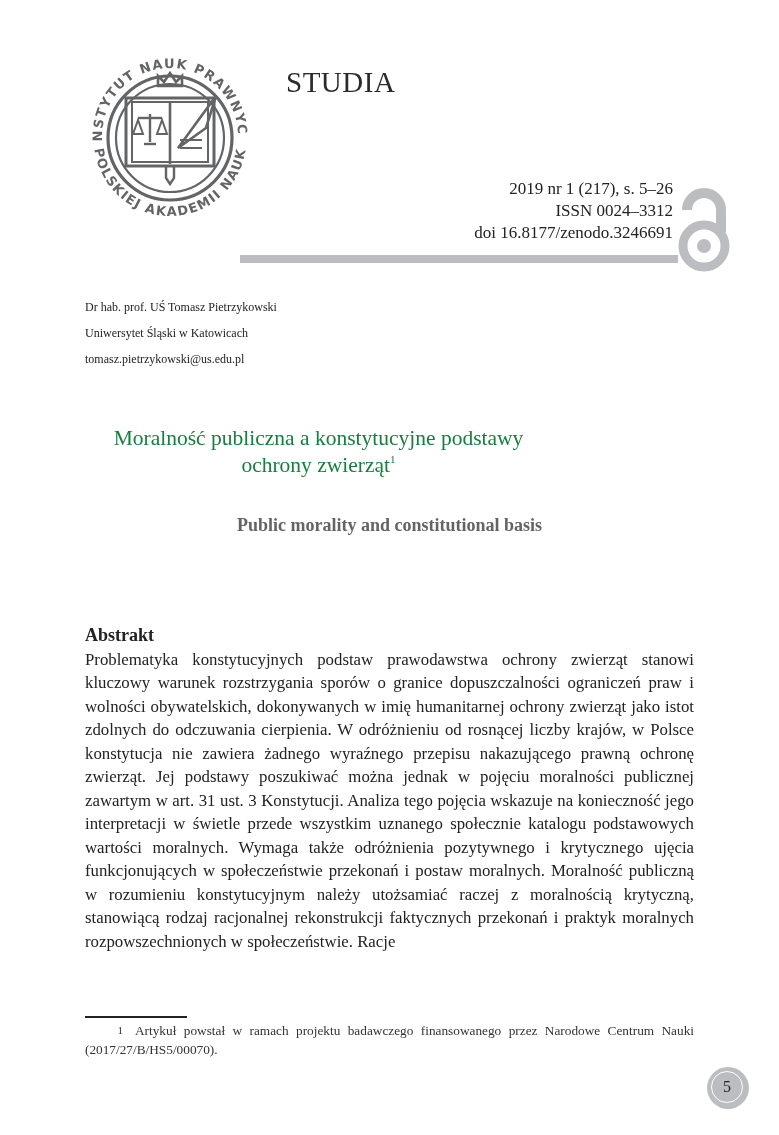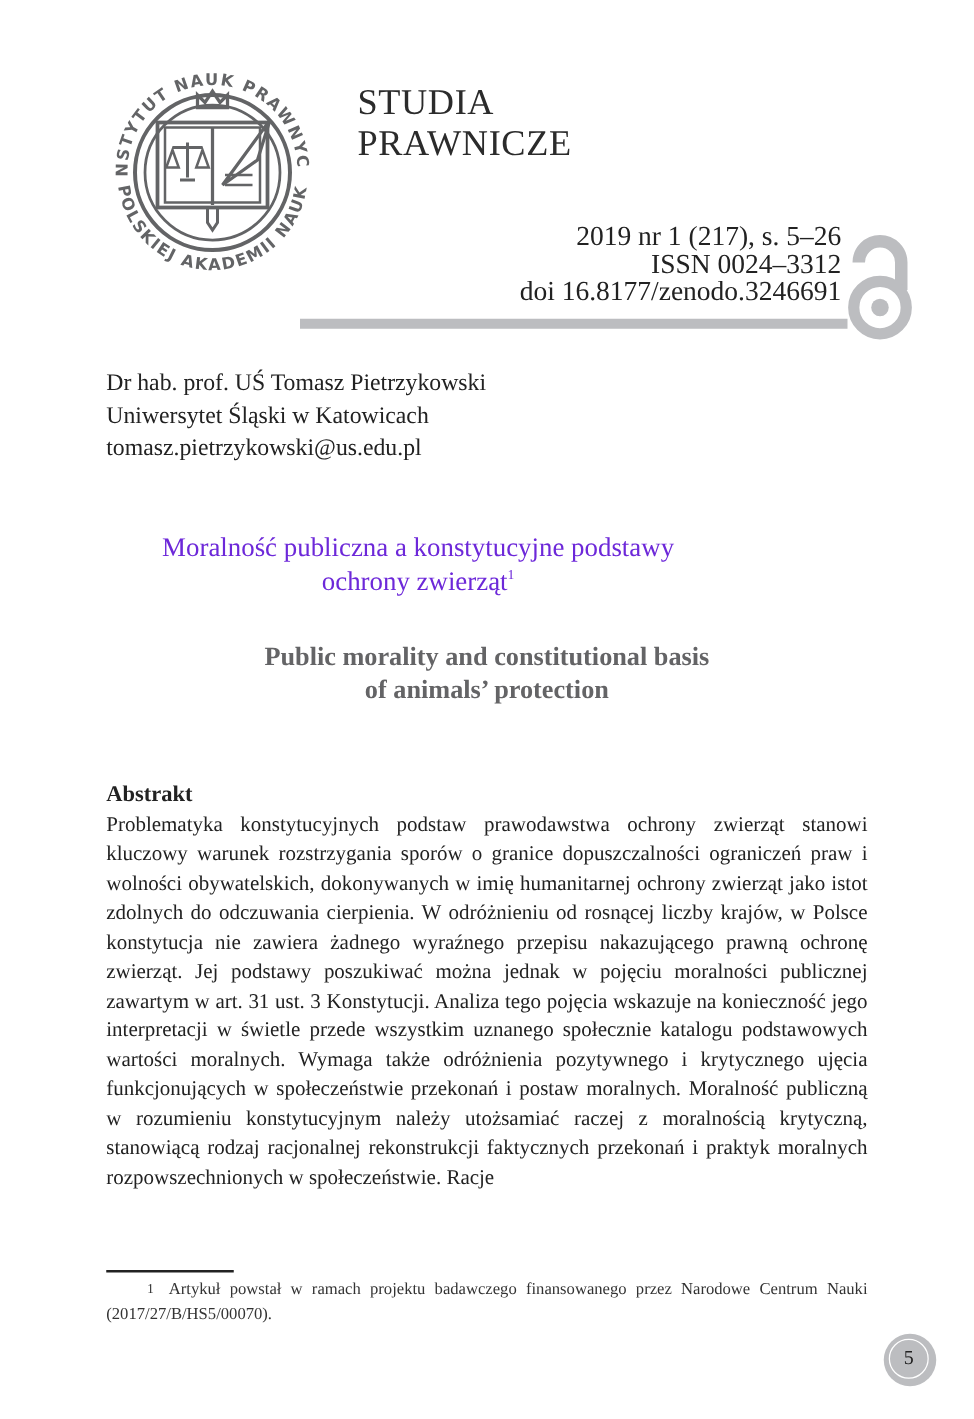--- a/index.html
+++ b/index.html
@@ -2,28 +2,28 @@
 <html><head>
 <meta charset="utf-8">
 <style>
   html, body { margin:0; padding:0; background:#ffffff; }
   body { width:779px; height:1135px; position:relative; overflow:hidden;
          font-family:"Liberation Serif","DejaVu Serif",serif; color:#231f20; }
   .abs { position:absolute; }
   #logo { left:78px; top:36px; width:184px; height:198px; }
   #journal-title { left:286px; top:66px; font-size:29px; line-height:33px; letter-spacing:0.5px; color:#2b2b2b; }
   #journal-title div { white-space:nowrap; }
-  #meta { right:106px; top:178px; text-align:right; font-size:22px; line-height:22px; color:#222; }
+  #meta { right:106px; top:178px; text-align:right; font-size:17px; line-height:22px; color:#222; }
   #meta div { white-space:nowrap; }
   #rule-bar { left:240px; top:255px; width:438px; height:8px; background:#bcbdc0; }
   #oa-icon { left:677px; top:180px; width:54px; height:94px; }
-  #author { left:85px; top:294px; font-size:19px; line-height:26px; color:#222; }
+  #author { left:85px; top:294px; font-size:12px; line-height:26px; color:#222; }
   #author div { white-space:nowrap; }
   #title-pl { top:425px; font-size:21.5px; line-height:27px; font-weight:normal; margin:0; }
-  #title-en { top:512px; font-size:21px; line-height:26px; font-weight:bold; margin:0; }
+  #title-en { top:512px; font-size:18px; line-height:26px; font-weight:bold; margin:0; }
   #title-pl sup { font-size:11px; vertical-align:9px; line-height:0; }
   #abstract { left:85px; top:624px; width:609px; font-size:16.8px; line-height:23.5px; color:#222; }
   #abstract-heading { font-weight:bold; margin:0; font-size:18px; line-height:23.5px; }
   #abstract-body { margin:0; text-align:justify; hyphens:manual; }
   #fn-rule { left:85px; top:1016px; width:102px; height:2px; background:#222; }
   #footnote { left:85px; top:1021px; width:609px; font-size:13.3px; line-height:19px; color:#333; text-align:justify; }
   #footnote .num { display:inline-block; width:50px; text-align:right; padding-right:12px; box-sizing:border-box; font-size:11px; vertical-align:1px; }
   #page-badge { left:707px; top:1067px; width:42px; height:42px; border-radius:50%; background:#bcbdc0; }
   #page-badge .inner { position:absolute; left:4px; top:4px; width:32px; height:32px; border-radius:50%; border:1.5px solid #ffffff; background:#bcbdc0; box-sizing:border-box; display:flex; align-items:center; justify-content:center; font-size:16px; color:#222; }
 </style>
@@ -60,21 +60,20 @@
   <text font-family="DejaVu Sans, sans-serif" font-size="13" font-weight="bold" fill="#636466" letter-spacing="1.4">
     <textPath href="#arcTop" startOffset="50%" text-anchor="middle">INSTYTUT NAUK PRAWNYCH</textPath>
   </text>
   <text font-family="DejaVu Sans, sans-serif" font-size="13" font-weight="bold" fill="#636466" letter-spacing="1.4">
     <textPath href="#arcBot" startOffset="50%" text-anchor="middle">POLSKIEJ AKADEMII NAUK</textPath>
   </text>
 </svg>
 
 <div id="journal-title" class="abs">
   <div>STUDIA</div>
-  <div>PRAWNICZE</div>
 </div>
 
 <div id="meta" class="abs">
   <div>2019 nr 1 (217), s. 5–26</div>
   <div>ISSN 0024–3312</div>
   <div>doi 16.8177/zenodo.3246691</div>
 </div>
 
 <div id="rule-bar" class="abs"></div>
 
@@ -83,28 +82,27 @@
   <circle cx="27" cy="66" r="21" fill="none" stroke="#bcbdc0" stroke-width="9"></circle>
   <circle cx="27" cy="66" r="7" fill="#bcbdc0"></circle>
 </svg>
 
 <div id="author" class="abs">
   <div>Dr hab. prof. UŚ Tomasz Pietrzykowski</div>
   <div>Uniwersytet Śląski w Katowicach</div>
   <div>tomasz.pietrzykowski@us.edu.pl</div>
 </div>
 
-<h1 id="title-pl" class="abs" style="left:16px;width:637px;text-align:center;color:#6d28d9;">
+<h1 id="title-pl" class="abs" style="left:0;width:637px;text-align:center;color:#15803d;">
   <span>Moralność publiczna a konstytucyjne podstawy</span><br>
   <span>ochrony zwierząt</span><sup>1</sup>
 </h1>
 
 <h2 id="title-en" class="abs" style="left:0;width:779px;text-align:center;color:#646466;">
   <span>Public morality and constitutional basis</span><br>
-  <span>of animals’ protection</span>
 </h2>
 
 <div id="abstract" class="abs">
   <p id="abstract-heading">Abstrakt</p>
   <p id="abstract-body">Problematyka konstytucyjnych podstaw prawodawstwa ochrony zwierząt stanowi kluczowy warunek rozstrzygania sporów o granice dopuszczalności ograniczeń praw i wolności obywatelskich, dokonywanych w imię humanitarnej ochrony zwierząt jako istot zdolnych do odczuwania cierpienia. W odróżnieniu od rosnącej liczby krajów, w Polsce konstytucja nie zawiera żadnego wyraźnego przepisu nakazującego prawną ochronę zwierząt. Jej podstawy poszukiwać można jednak w pojęciu moralności publicznej zawartym w art. 31 ust. 3 Konstytucji. Analiza tego pojęcia wskazuje na konieczność jego interpretacji w świetle przede wszystkim uznanego społecznie katalogu podstawowych wartości moralnych. Wymaga także odróżnienia pozytywnego i krytycznego ujęcia funkcjonujących w społeczeństwie przekonań i postaw moralnych. Moralność publiczną w rozumieniu konstytucyjnym należy utożsamiać raczej z moralnością krytyczną, stanowiącą rodzaj racjonalnej rekonstrukcji faktycznych przekonań i praktyk moralnych rozpowszechnionych w społeczeństwie. Racje</p>
 </div>
 
 <div id="fn-rule" class="abs"></div>
 <div id="footnote" class="abs"><span class="num">1</span><span>Artykuł powstał w ramach projektu badawczego finansowanego przez Narodowe Centrum Nauki (2017/27/B/HS5/00070).</span></div>
 

